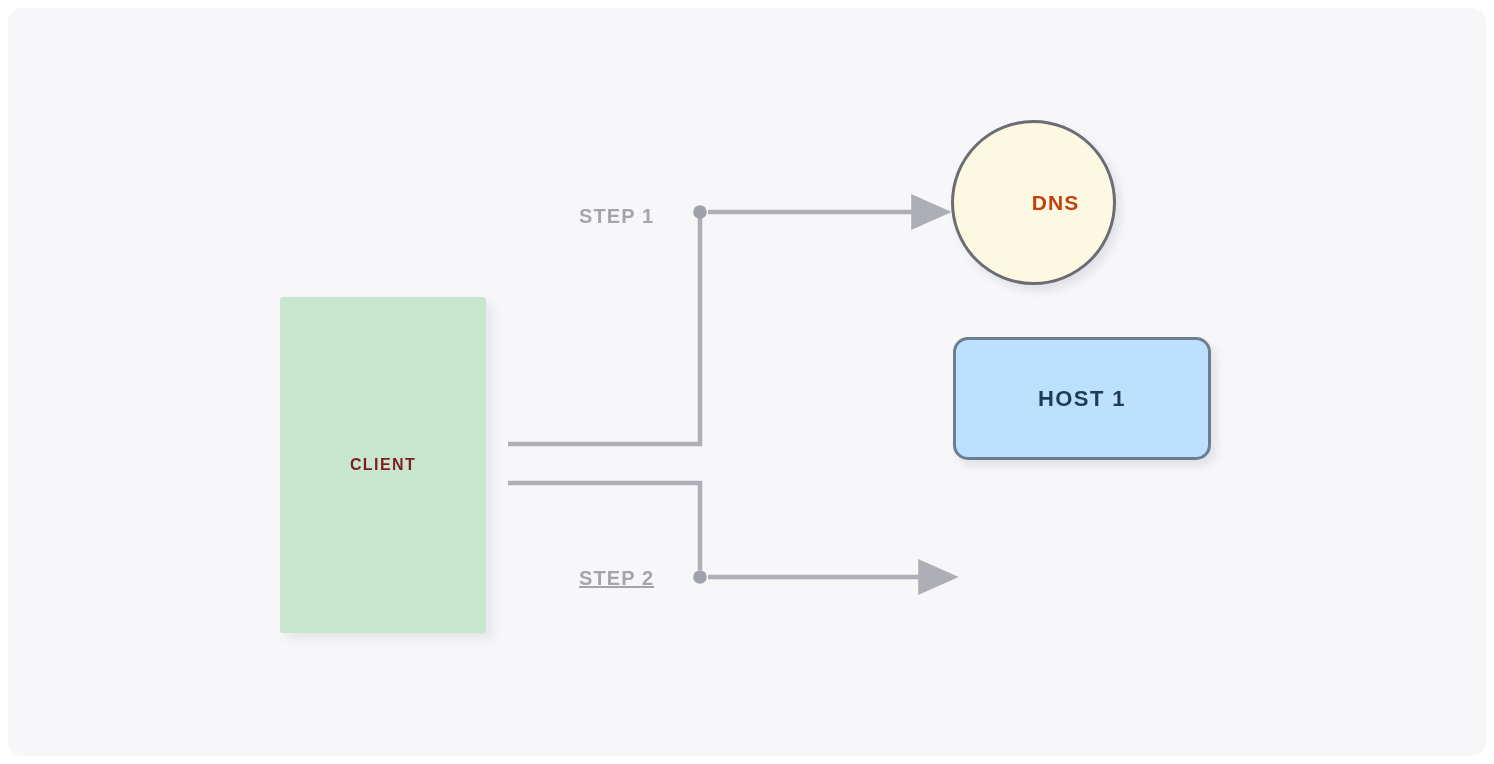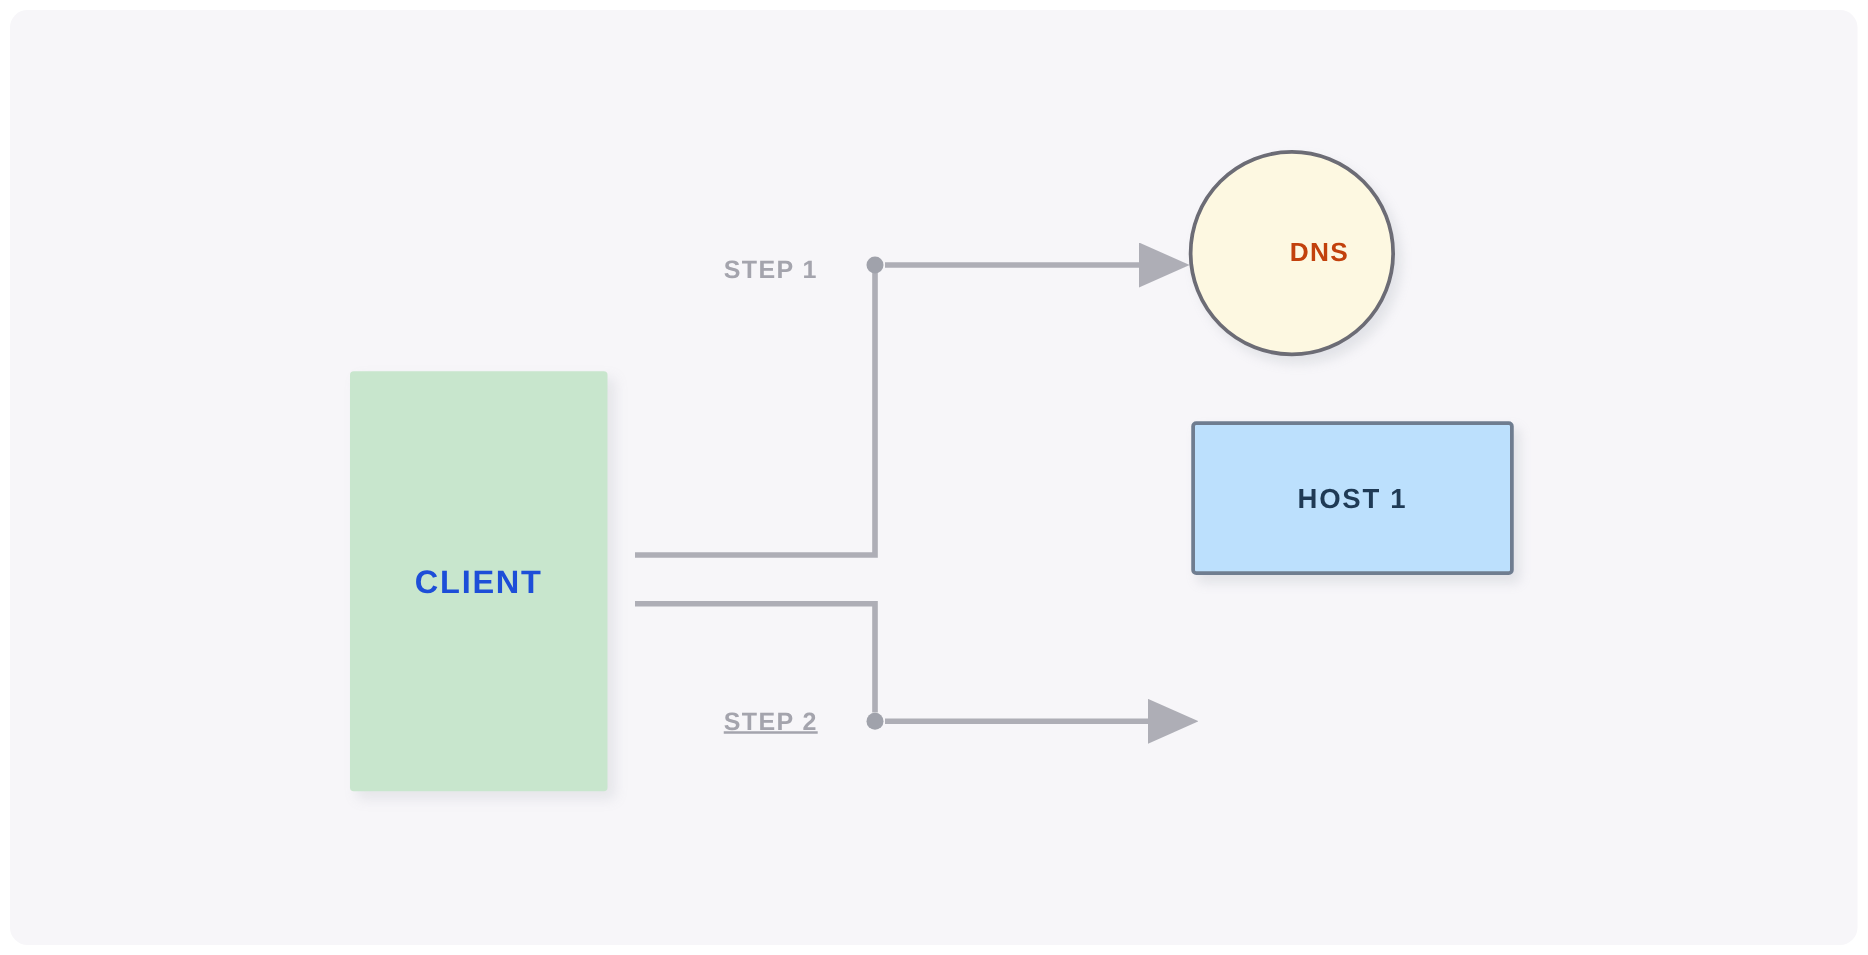--- a/index.html
+++ b/index.html
@@ -52,22 +52,22 @@
   #client-node {
     left: 272px;
     top: 289px;
     width: 206px;
     height: 336px;
     background: #c8e6cd;
     border-radius: 3px;
     box-shadow: 6px 6px 10px rgba(140,150,160,0.17);
   }
   #client-node .node-label {
-    color: #1d4ed8;
-    font-size: 26px;
+    color: #7f1d1d;
+    font-size: 16px;
   }
 
   #dns-node {
     left: 943px;
     top: 112px;
     width: 165px;
     height: 165px;
     background: #fdf8e1;
     border: 3px solid #6c6c75;
     border-radius: 50%;
@@ -79,21 +79,21 @@
     letter-spacing: 1px;
     margin-left: 44px;
   }
 
   .host-node {
     left: 945px;
     width: 258px;
     height: 123px;
     background: #bce0fd;
     border: 3px solid #6f7d90;
-    border-radius: 4px;
+    border-radius: 15px;
     box-shadow: 5px 6px 9px rgba(140,150,160,0.20);
   }
   .host-node .node-label {
     color: #1f3a55;
     font-size: 22px;
   }
   #host1-node { top: 329px; }
   #host2-node { top: 502px; }
 
   

